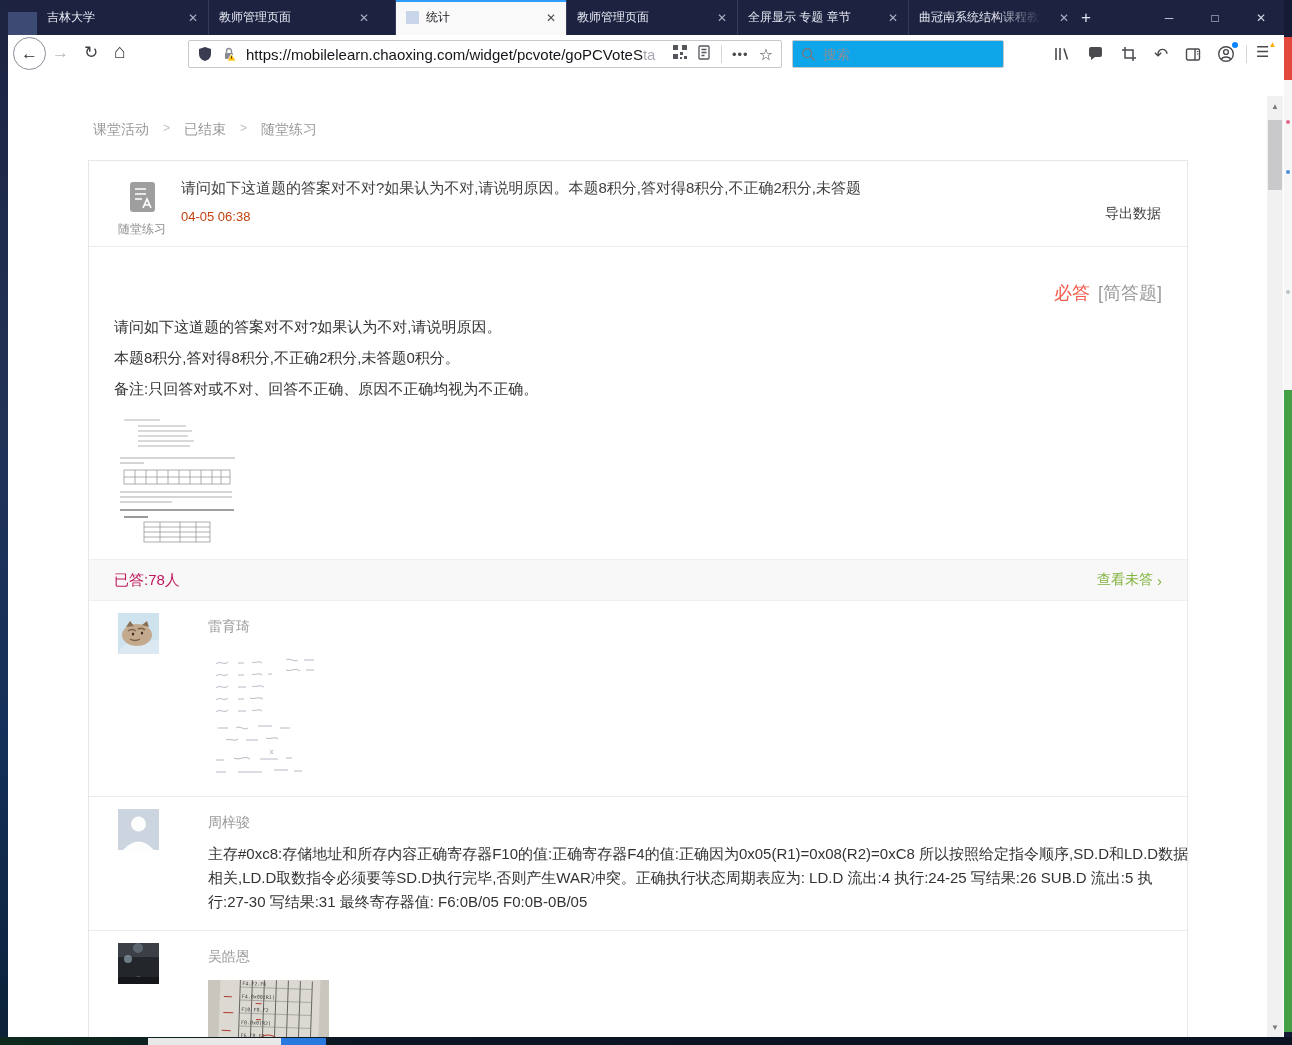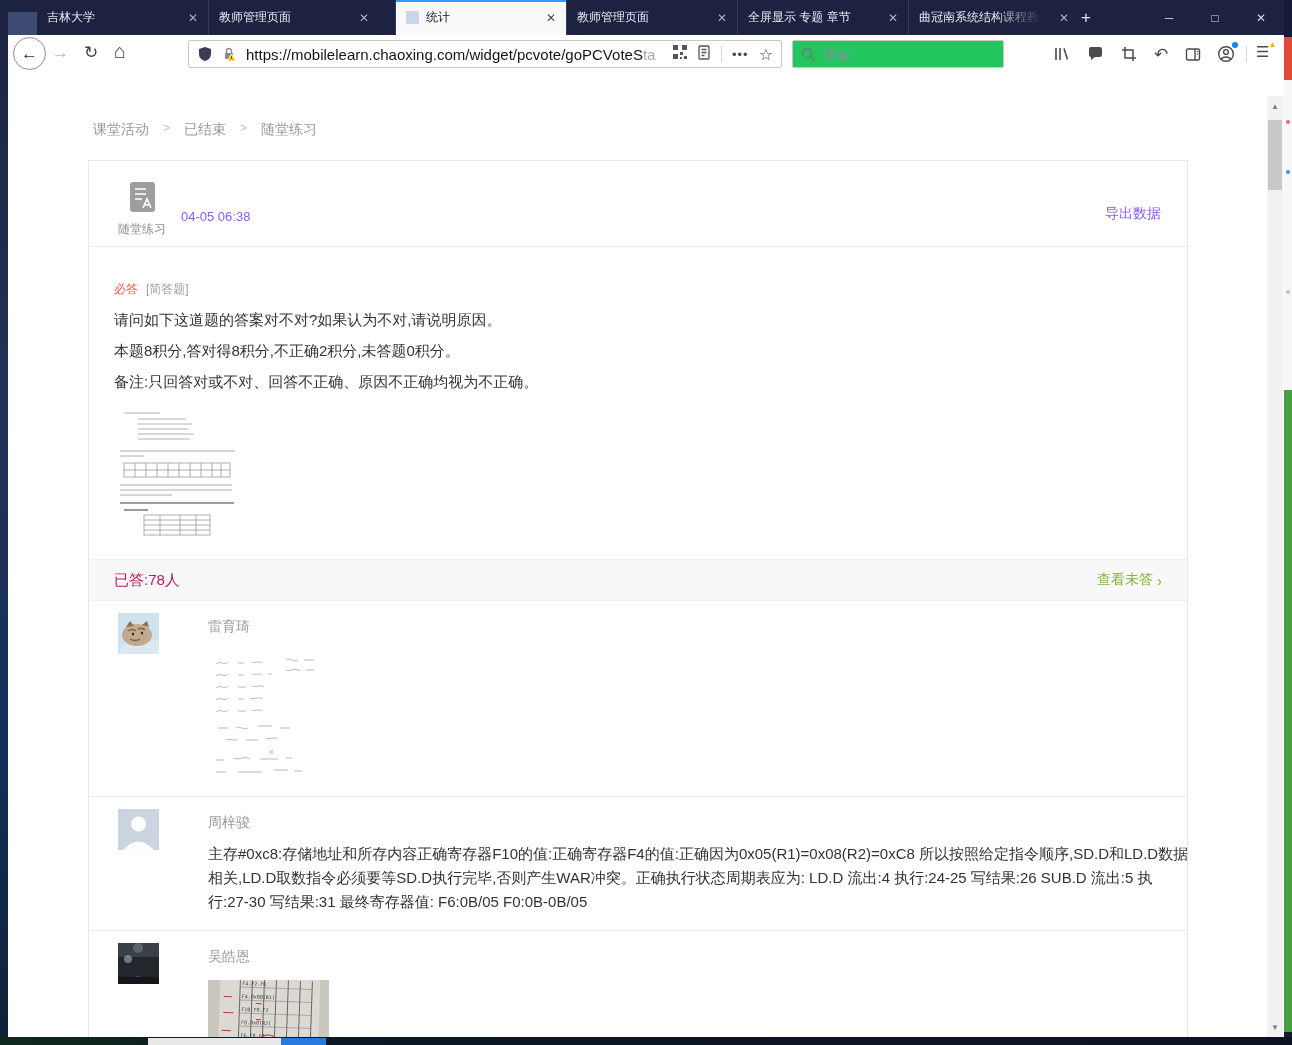--- a/index.html
+++ b/index.html
@@ -55,21 +55,21 @@
   .urlbar { position:absolute; left:180px; top:5px; width:594px; height:28px; border:1px solid #c7c7cd;
             border-radius:2px; background:#fff; display:flex; align-items:center; }
   .urlbar .u-ico { flex:none; margin-left:8px; display:flex; align-items:center; }
   .url-text { flex:1; margin-left:9px; font-size:15px; color:#15141a; white-space:nowrap; overflow:hidden; }
   .url-text .fade { color:#a9a9b2; }
   .u-right { flex:none; display:flex; align-items:center; gap:10px; margin-right:8px; }
   .u-sep { width:1px; height:18px; background:#d7d7db; }
   .u-dots { font-size:13px; color:#4a4a4f; letter-spacing:1px; }
   .u-star { font-size:16px; color:#4a4a4f; }
   .searchbox { position:absolute; left:784px; top:5px; width:212px; height:28px; border:1px solid #c7c7cd;
-               border-radius:2px; display:flex; align-items:center; background:#22c55e; }
+               border-radius:2px; display:flex; align-items:center; background:#0ea5e9; }
   .searchbox svg { margin-left:8px; }
   .searchbox input { border:none; outline:none; flex:1; margin-left:7px; font-size:13.5px; color:#333;
                      font-family:inherit; background:transparent; }
   .searchbox input::placeholder { color:#8e8e96; }
   .tool-ico { position:absolute; top:8px; width:22px; height:22px; display:flex; align-items:center; justify-content:center; }
   .t-lib{left:1042px} .t-bub{left:1076px} .t-crop{left:1110px} .t-undo{left:1142px; font-size:17px; color:#4a4a4f;}
   .t-side{left:1174px} .t-acct{left:1207px}
   .t-vsep{ position:absolute; left:1238px; top:10px; width:1px; height:18px; background:#d7d7db; }
   .t-menu{ left:1248px; font-size:15px; color:#4a4a4f; position:absolute; top:8px; }
   .t-menu .warn { position:absolute; right:-7px; top:-3px; font-size:8px; color:#ffab00; }
@@ -91,25 +91,25 @@
   .breadcrumb { position:absolute; left:85px; top:25px; font-size:14px; color:#999; display:flex; gap:14px; }
   .breadcrumb .sep { color:#c0c0c0; font-size:12px; }
   .card { position:absolute; left:80px; top:64px; width:1100px; height:900px;
           border:1px solid #e7e7e7; border-bottom:none; background:#fff; }
 
   .card-header { position:relative; height:86px; border-bottom:1px solid #ebebeb; }
   .act-iconwrap { position:absolute; left:26px; top:20px; width:54px; text-align:center; }
   .act-type { margin-top:4px; font-size:12px; color:#8d8d8d; white-space:nowrap; }
   .act-title { position:absolute; left:92px; top:18px; width:880px; font-size:15px; color:#404040;
                white-space:nowrap; overflow:hidden; }
-  .act-date { position:absolute; left:92px; top:48px; font-size:13px; color:#8b5cf6; }
-  .export { position:absolute; right:26px; top:44px; font-size:14px; color:#8b5cf6; cursor:pointer; }
+  .act-date { position:absolute; left:92px; top:48px; font-size:13px; color:#c2410c; }
+  .export { position:absolute; right:26px; top:44px; font-size:14px; color:#404040; cursor:pointer; }
 
   .q-body { position:relative; padding:34px 25px 0 25px; height:312px; }
-  .q-tags { font-size:12px; }
+  .q-tags { font-size:18px;text-align:right; }
   .q-req { color:#f15a4a; margin-right:8px; }
   .q-type { color:#9a9a9a; }
   .q-line { margin-top:12px; font-size:15px; color:#333; line-height:19px; }
   .q-line + .q-line { margin-top:12px; }
   .q-thumb { margin-top:18px; width:127px; height:127px; background:#fff; cursor:pointer; }
 
   .answered-bar { height:42px; background:#f8f8f8; border-top:1px solid #efefef; border-bottom:1px solid #efefef;
                   display:flex; align-items:center; justify-content:space-between; padding:0 25px; }
   .ans-count { font-size:15px; color:#be185d; }
   .view-un { font-size:14px; color:#82b440; cursor:pointer; display:flex; align-items:center; gap:4px; }
@@ -289,20 +289,21 @@
 
           <div class="card-header">
             <div class="act-iconwrap">
               <svg width="27" height="32" viewBox="0 0 27 32">
                 <rect x="1" y="1" width="25" height="30" rx="3" fill="#9e9e9e"></rect>
                 <path d="M6 8 h11 M6 13 h11 M6 18 h7" stroke="#fff" stroke-width="1.6"></path>
                 <path d="M14 27 l4 -9 l4 9 M15.6 24 h4.8" stroke="#fff" stroke-width="1.6" fill="none"></path>
               </svg>
               <div class="act-type">随堂练习</div>
             </div>
+            <div class="act-title">请问如下这道题的答案对不对?如果认为不对,请说明原因。本题8积分,答对得8积分,不正确2积分,未答题</div>
             <div class="act-date">04-05 06:38</div>
             <div class="export">导出数据</div>
           </div>
 
           <div class="q-body">
             <div class="q-tags">
               <span class="q-req">必答</span><span class="q-type">[简答题]</span>
             </div>
             <div class="q-line">请问如下这道题的答案对不对?如果认为不对,请说明原因。</div>
             <div class="q-line">本题8积分,答对得8积分,不正确2积分,未答题0积分。</div>

